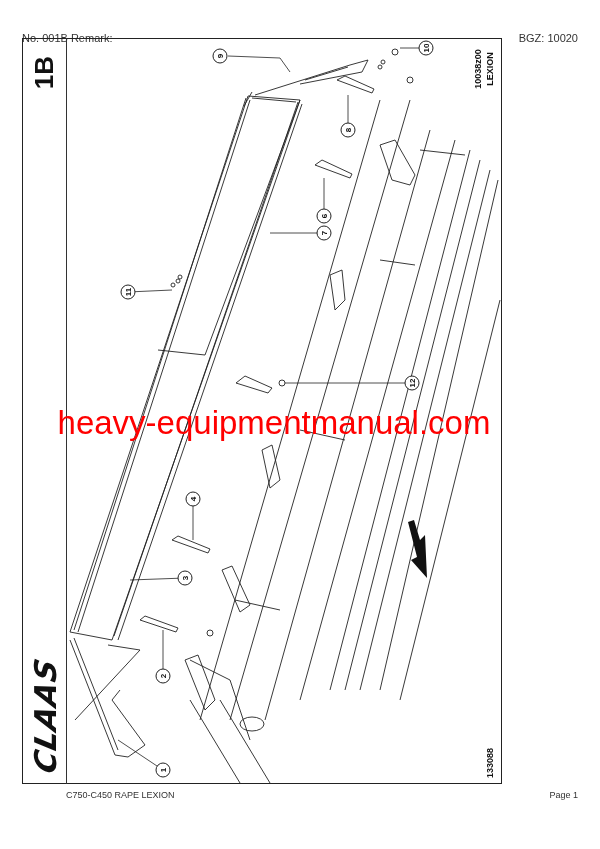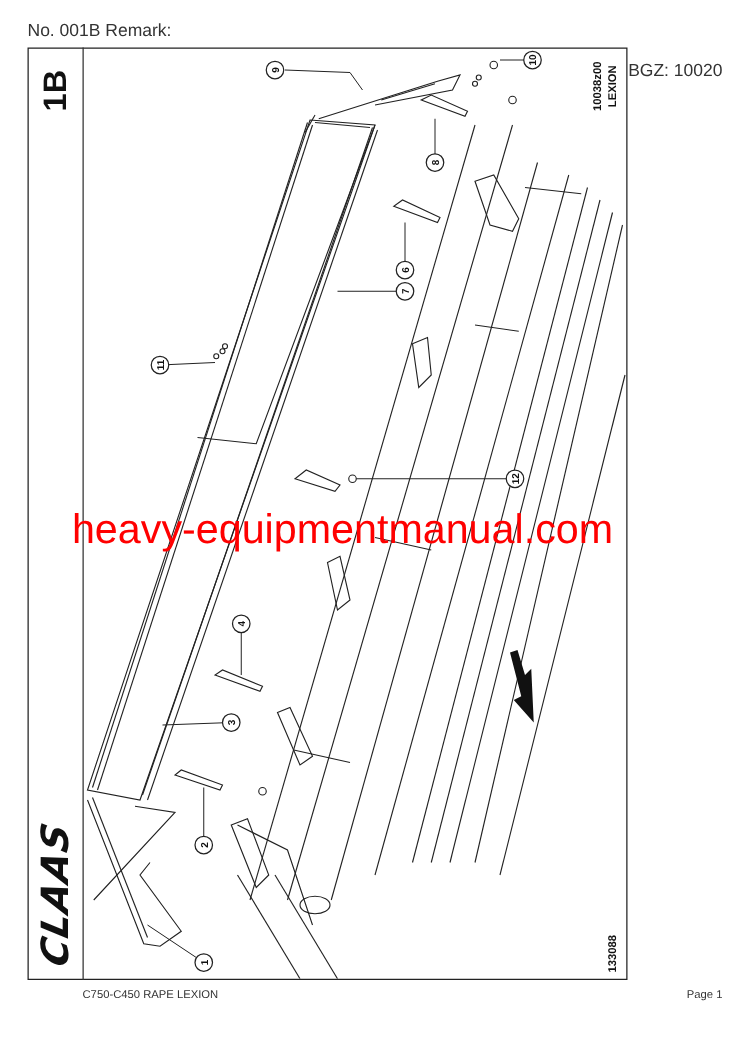--- a/index.html
+++ b/index.html
@@ -1,19 +1,19 @@
 <!DOCTYPE html>
 <html><head>
 <meta charset="utf-8">
 <style>
   html, body { margin:0; padding:0; background:#ffffff; }
   body { width:600px; height:849px; position:relative; overflow:hidden; font-family:"Liberation Sans", sans-serif; color:#222; }
-  .hdr { position:absolute; top:16px; font-size:14px; color:#333; }
+  .hdr { position:absolute; top:32px; font-size:11px; color:#333; }
   .hdr-left { left:22px; }
-  .hdr-right { right:22px;margin-top:32px; }
+  .hdr-right { right:22px; }
   .ftr { position:absolute; top:790px; font-size:9px; color:#333;margin-left:44px; }
   .ftr-left { left:22px; }
   .ftr-right { right:22px;text-align:center; }
   .frame { position:absolute; left:22px; top:38px; width:480px; height:746px; border:1.5px solid #222; box-sizing:border-box; }
   .sidebar-line { position:absolute; left:66px; top:38px; width:0; height:746px; border-left:1px solid #333; }
   .code-1b { position:absolute; left:30px; top:52px; width:30px; height:40px; display:flex; align-items:center; justify-content:center; }
   .code-1b span { transform:rotate(-90deg); font-weight:bold; font-size:26px; color:#111; white-space:nowrap; }
   .claas { position:absolute; left:28px; top:655px; width:34px; height:120px; display:flex; align-items:center; justify-content:center; }
   .claas span { transform:rotate(-90deg) skewX(-12deg); font-weight:900; font-style:italic; font-size:30px; letter-spacing:1px; color:#111; white-space:nowrap; font-family:"DejaVu Sans", sans-serif; }
   .vert-text { position:absolute; display:flex; align-items:center; justify-content:center; }

